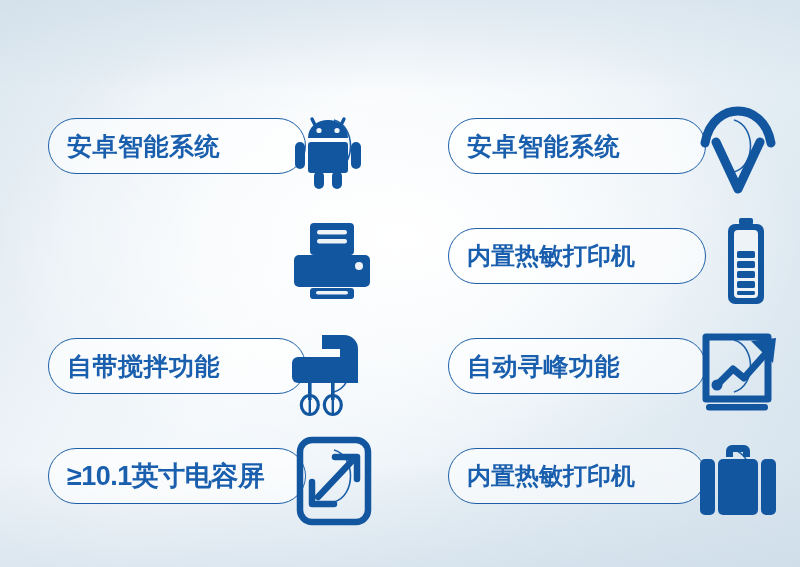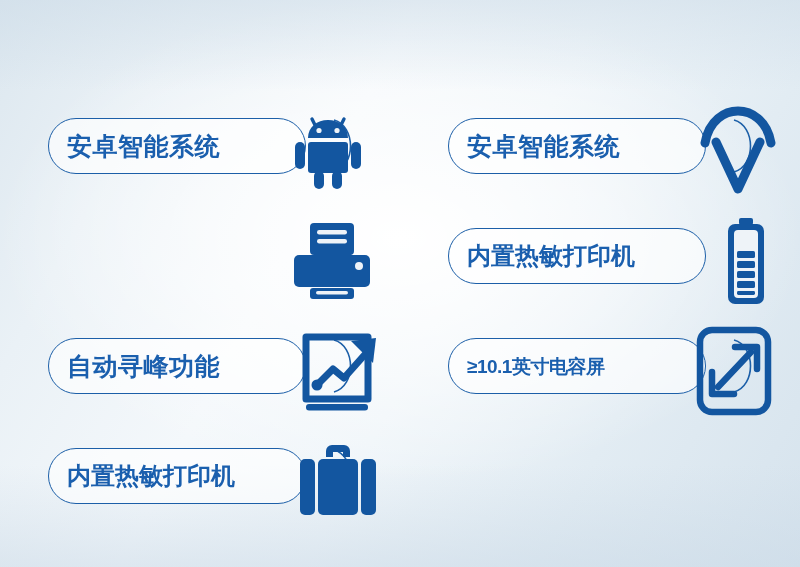--- a/index.html
+++ b/index.html
@@ -67,21 +67,21 @@
 
   .pill-label {
     color: #1a5fae;
     font-size: 25px;
     font-weight: 700;
     letter-spacing: 0.5px;
     white-space: nowrap;
     line-height: 1;
   }
   .pill-label.narrow { font-size: 24px; letter-spacing: 0px; }
-  .pill-label.tight  { font-size: 19px; letter-spacing: -0.5px; }
+  .pill-label.tight  { font-size: 27px; letter-spacing: -0.5px; }
 
   
   .arc {
     position: absolute;
     left: 330px;
     top: 22px;
     width: 42px;
     height: 56px;
     pointer-events: none;
   }
@@ -202,20 +202,44 @@
           <rect x="37" y="36" width="18" height="7" rx="1.6"></rect>
           <rect x="37" y="46" width="18" height="7" rx="1.6"></rect>
           <rect x="37" y="56" width="18" height="7" rx="1.6"></rect>
           <rect x="37" y="66" width="18" height="7" rx="1.6"></rect>
           <rect x="37" y="76" width="18" height="4" rx="1.4"></rect>
         </g>
       </svg>
     </div>
   </div>
 
+  <div class="feature">
+    <div class="pill">
+      <span class="pill-label">自带搅拌功能</span>
+    </div>
+    <div class="arc">
+      <svg width="42" height="56" viewBox="0 0 42 56">
+          <path d="M4 2 C26 8 26 48 4 54" fill="none" stroke="#1c5fa8" stroke-width="1.6"></path>
+        </svg>
+    </div>
+    <div class="icon i-mixer">
+      <svg width="92" height="92" viewBox="0 0 92 92">
+        <g fill="#1356a0">
+          <path d="M38 10 h22 a14 14 0 0 1 14 14 v34 h-18 v-34 h-18 z"></path>
+          <path d="M14 32 h46 v26 h-46 a6 6 0 0 1 -6 -6 v-14 a6 6 0 0 1 6 -6 z"></path>
+          <rect x="24" y="58" width="3.6" height="17"></rect>
+          <rect x="47" y="58" width="3.6" height="17"></rect>
+          <ellipse cx="25.8" cy="80" rx="8.5" ry="9.5" fill="none" stroke="#1356a0" stroke-width="3.2"></ellipse>
+          <ellipse cx="48.8" cy="80" rx="8.5" ry="9.5" fill="none" stroke="#1356a0" stroke-width="3.2"></ellipse>
+          <rect x="24.6" y="71" width="2.4" height="18"></rect>
+          <rect x="47.6" y="71" width="2.4" height="18"></rect>
+        </g>
+      </svg>
+    </div>
+  </div>
 
   <div class="feature">
     <div class="pill">
       <span class="pill-label">自动寻峰功能</span>
     </div>
     <div class="arc">
       <svg width="42" height="56" viewBox="0 0 42 56">
           <path d="M4 2 C26 8 26 48 4 54" fill="none" stroke="#1c5fa8" stroke-width="1.6"></path>
         </svg>
     </div>

